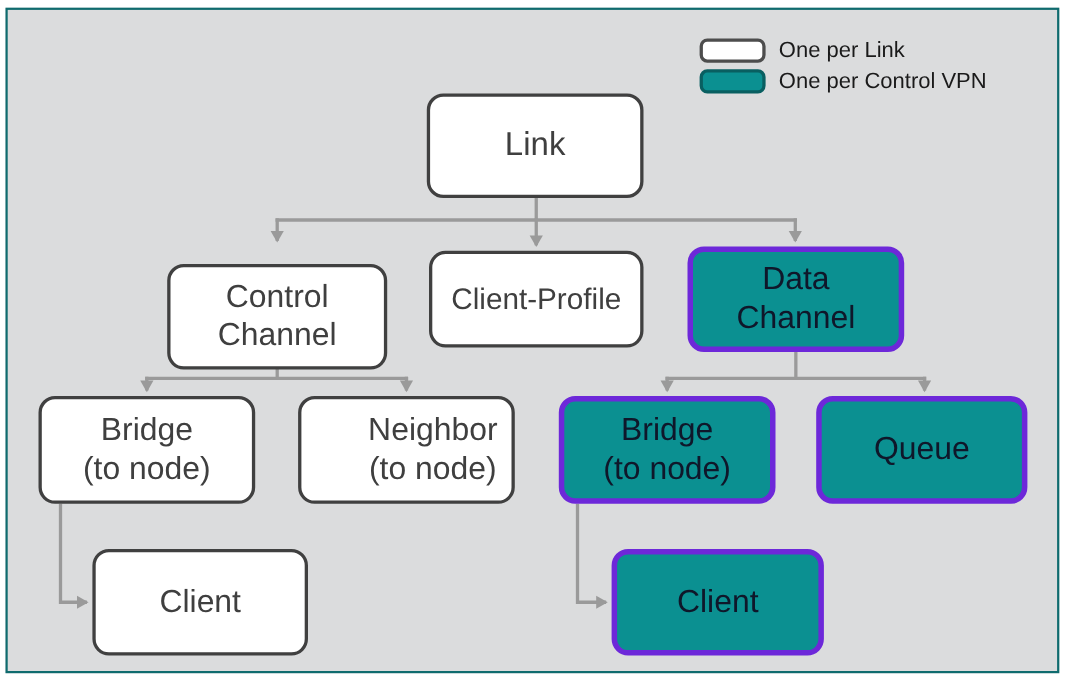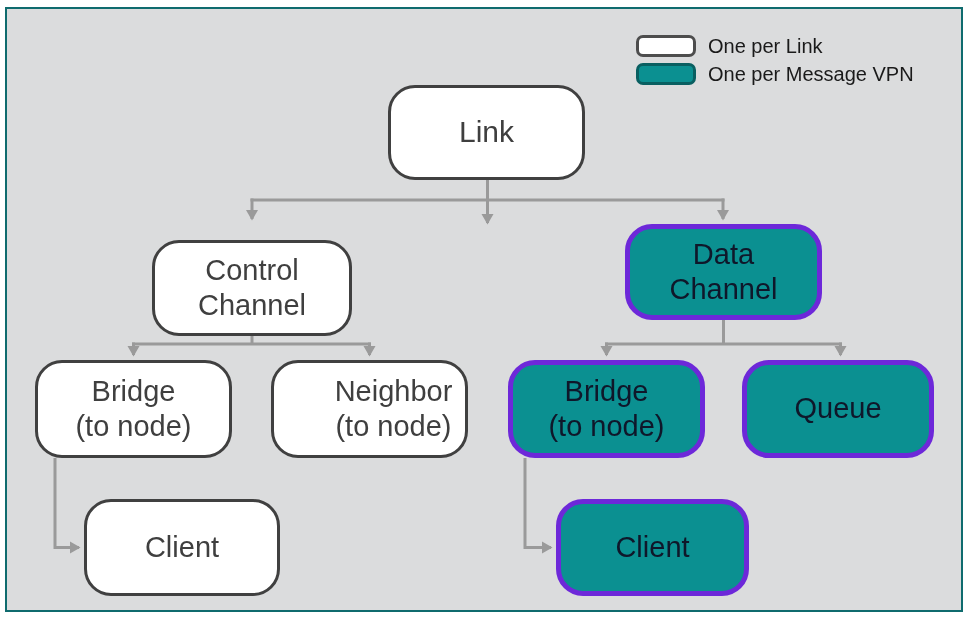--- a/index.html
+++ b/index.html
@@ -33,21 +33,21 @@
     pointer-events: none;
   }
   .node {
     position: absolute;
     box-sizing: border-box;
     display: flex;
     flex-direction: column;
     align-items: center;
     justify-content: center;
     text-align: left;
-    border-radius: 27px;
+    border-radius: 15px;
     line-height: 1.22;
     z-index: 2;
   }
   .node.white {
     background: #ffffff;
     border: 3px solid #404040;
     color: #3f3f3f;
   }
   .node.teal {
     background: #0b9091;
@@ -136,33 +136,36 @@
     <path class="edge" d="M525 458 L525 547.5 L551 547.5" marker-end="url(#arrow)"></path>
   </svg>
 
   <div id="legend">
     <div class="legend-row">
       <span class="legend-swatch white"></span>
       <span class="legend-label">One per Link</span>
     </div>
     <div class="legend-row">
       <span class="legend-swatch teal"></span>
-      <span class="legend-label">One per Message VPN</span>
+      <span class="legend-label">One per Control VPN</span>
     </div>
   </div>
 
   <div class="node white" id="node-link">
     <div class="node-label">Link</div>
   </div>
 
   <div class="node white" id="node-control-channel">
     <div class="node-label">Control</div>
     <div class="node-label">Channel</div>
   </div>
 
+  <div class="node white" id="node-client-profile">
+    <div class="node-label">Client-Profile</div>
+  </div>
 
   <div class="node teal" id="node-data-channel">
     <div class="node-label">Data</div>
     <div class="node-label">Channel</div>
   </div>
 
   <div class="node white" id="node-bridge-control">
     <div class="node-label">Bridge</div>
     <div class="node-label">(to node)</div>
   </div>

